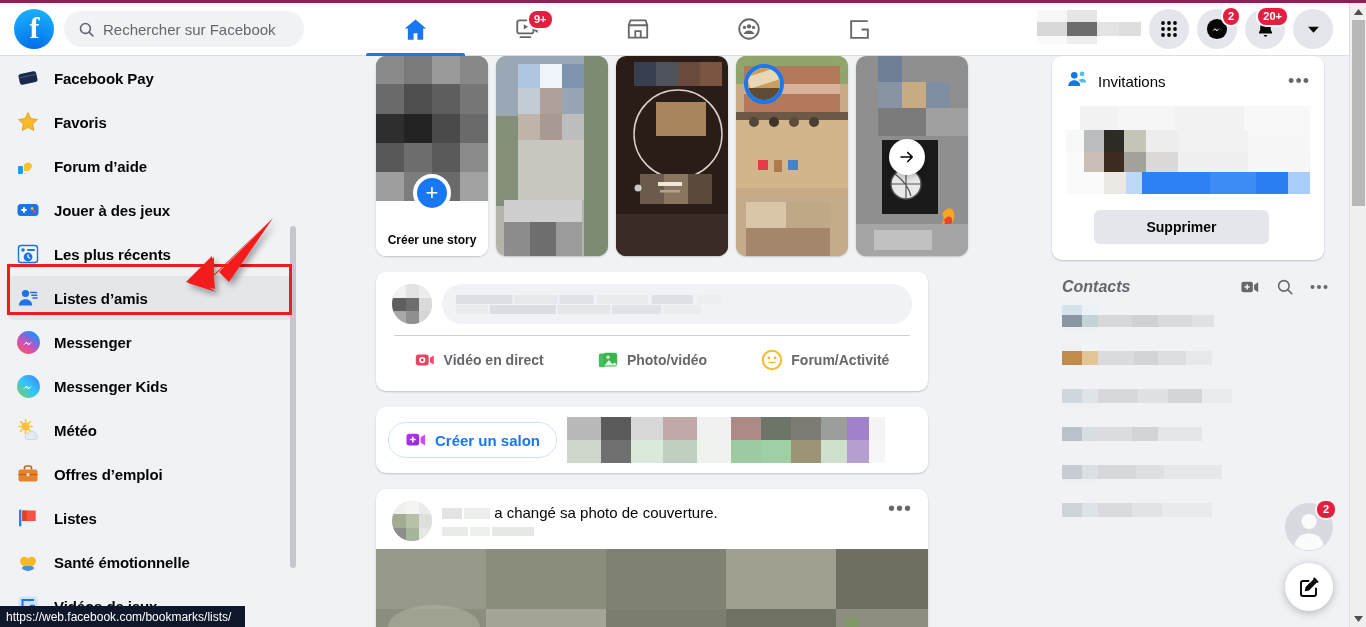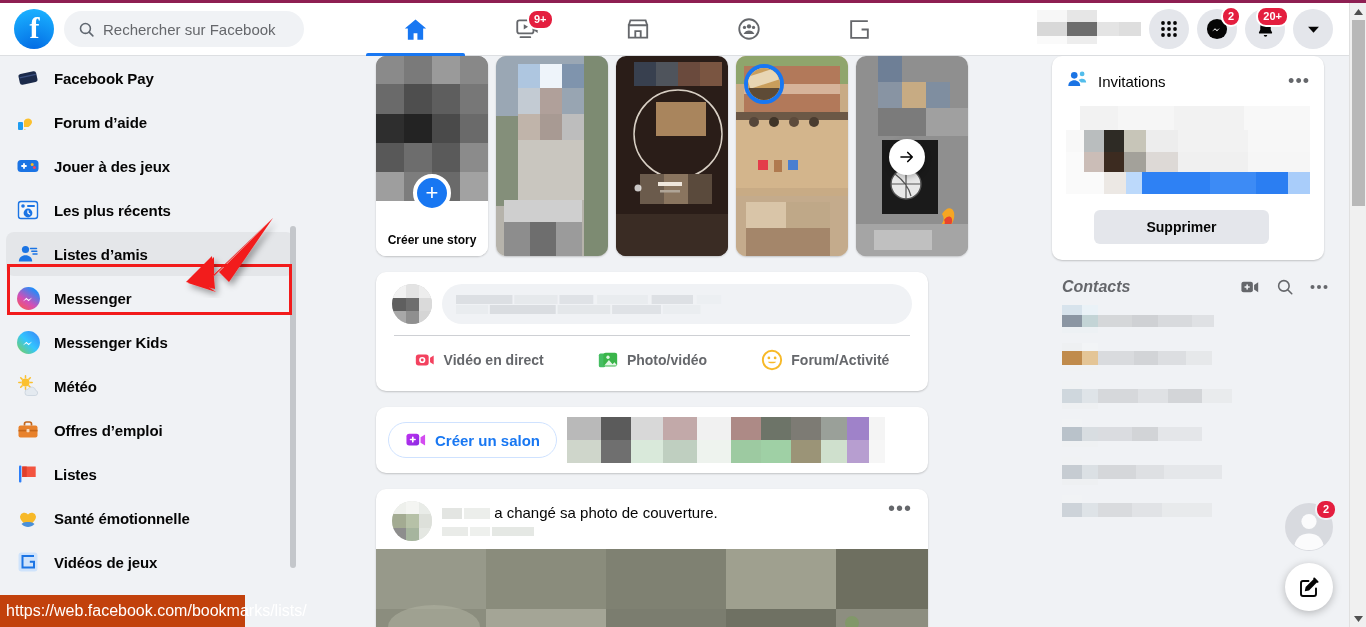--- a/index.html
+++ b/index.html
@@ -232,23 +232,23 @@
     padding: 3px 6px; line-height: 1; border: 2px solid #f0f2f5;
   }
   .fab-compose {
     position: absolute; left: 1285px; top: 563px; width: 48px; height: 48px;
     border-radius: 50%; background: #fff; box-shadow: 0 2px 8px rgba(0,0,0,.25);
     display: flex; align-items: center; justify-content: center; cursor: pointer;
   }
 
   
   .statusbar {
-    position: absolute; left: 0; bottom: 0; height: 32px;
-    background: #c2410c; color: #ffffff;
-    font-size: 16px; display: flex; align-items: center; padding: 0 6px;
+    position: absolute; left: 0; bottom: 0; height: 21px;
+    background: #0f172a; color: #ffffff;
+    font-size: 12px; display: flex; align-items: center; padding: 0 6px;
     z-index: 60;
   }
 
   
   .bscroll {
     position: absolute; right: 0; top: 3px; width: 17px; height: 624px;
     background: #f0f0f0; border-left: 1px solid #e0e0e0;
   }
   .bscroll .barrow { height: 17px; display: flex; align-items: center; justify-content: center; color: #505050; font-size: 8px; }
   .bscroll .bthumb {
@@ -391,20 +391,28 @@
     <div class="side-item">
       <span class="side-icon">
         <svg width="24" height="24" viewBox="0 0 24 24">
           <rect x="3" y="6.5" width="18" height="11" rx="2.5" fill="#1b2a4a" transform="rotate(-12 12 12)"></rect>
           <rect x="3.8" y="9.5" width="16.5" height="1.2" fill="#3b5080" transform="rotate(-12 12 12)"></rect>
         </svg>
       </span>
       <span class="side-label">Facebook Pay</span>
     </div>
 
+    <div class="side-item">
+      <span class="side-icon">
+        <svg width="24" height="24" viewBox="0 0 24 24">
+          <path d="M12 2.6l2.9 6 6.6.9-4.8 4.6 1.2 6.5L12 17.5 6.1 20.6l1.2-6.5L2.5 9.5l6.6-.9z" fill="#f7b928" stroke="#e09e16" stroke-width="0.8"></path>
+        </svg>
+      </span>
+      <span class="side-label">Favoris</span>
+    </div>
 
     <div class="side-item">
       <span class="side-icon">
         <svg width="24" height="24" viewBox="0 0 24 24">
           <rect x="2" y="12" width="5" height="8" rx="1" fill="#1f9cf0"></rect>
           <path d="M8 11c2-4 8-3 8 1 0 3-4 5-6 7-1 1-2 1-2 0z" fill="#fbc02d"></path>
           <path d="M7 17h10c1.5 0 2 1.5 0 2H7z" fill="#f2f2f2"></path>
         </svg>
       </span>
       <span class="side-label">Forum d’aide</span>

